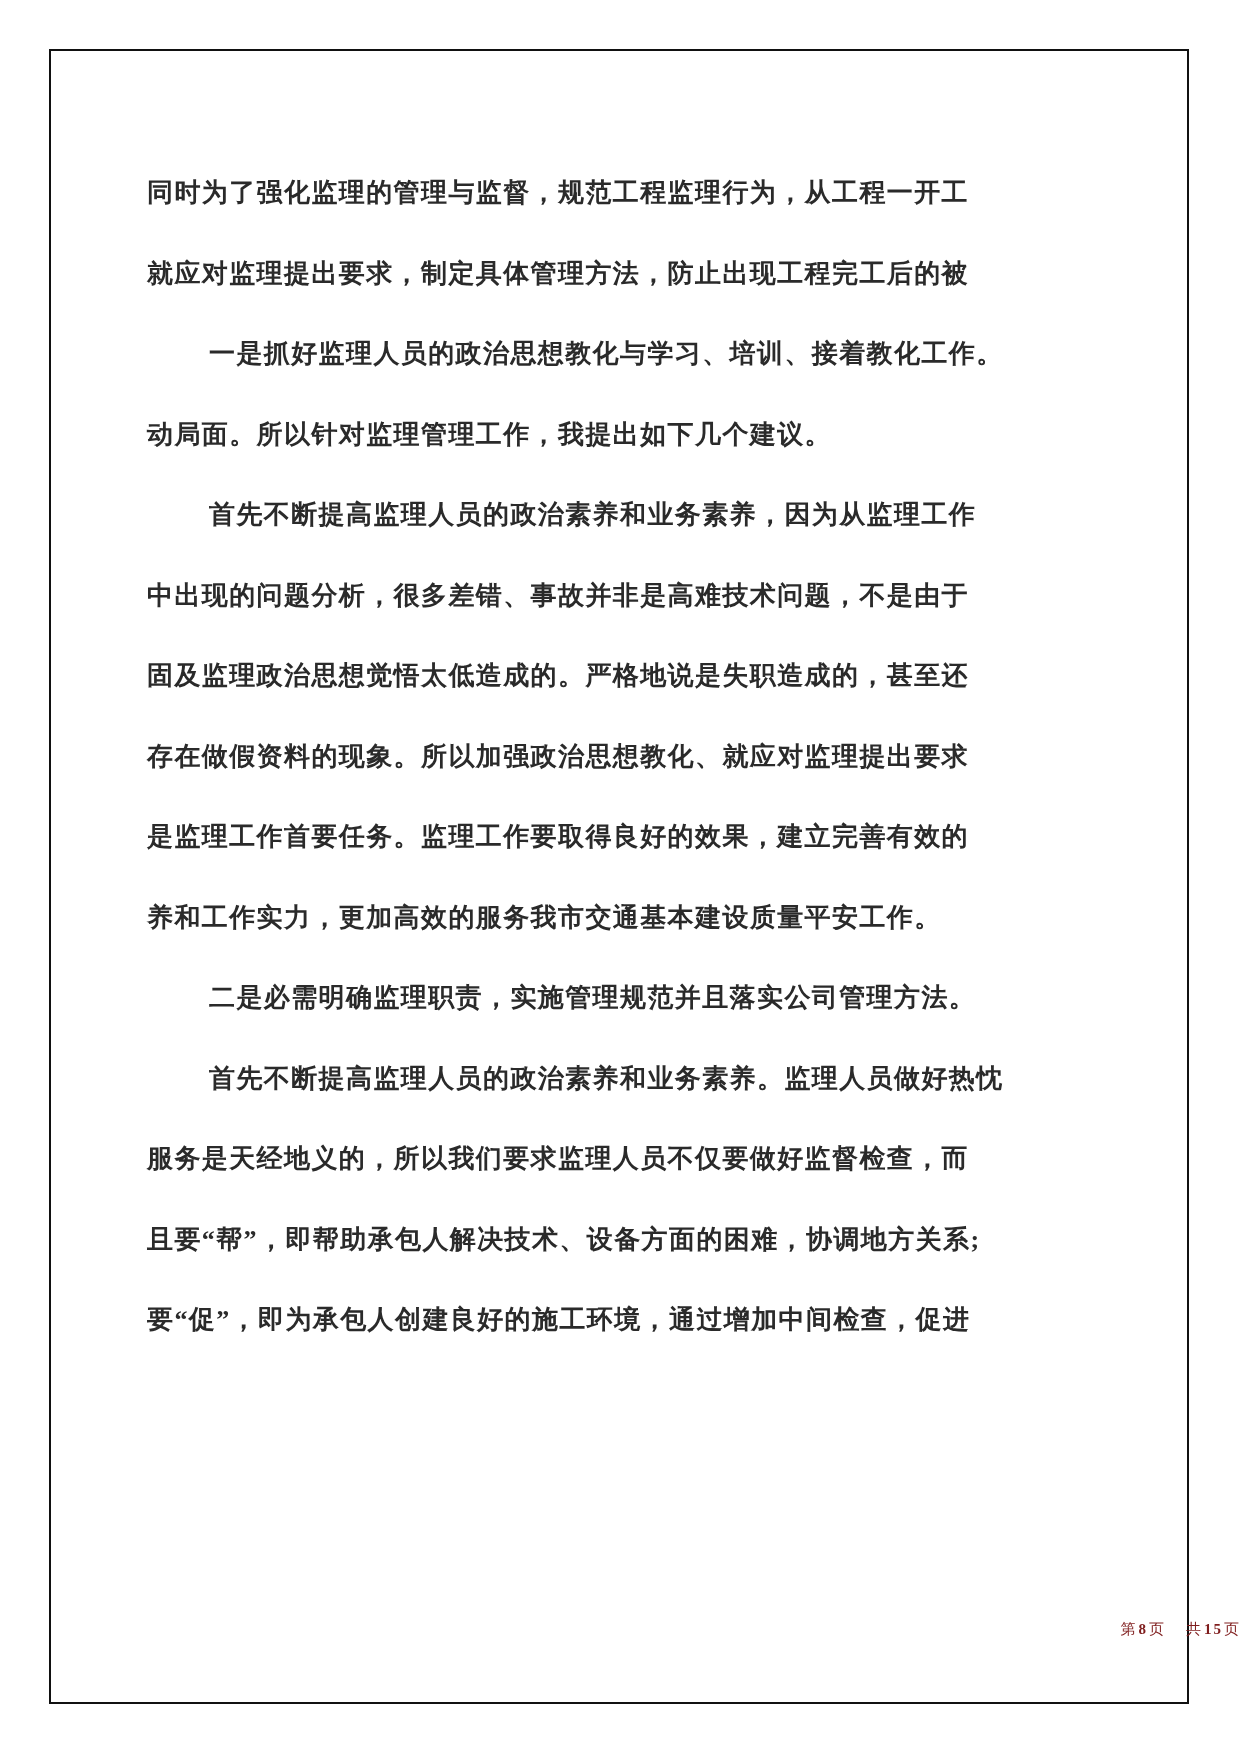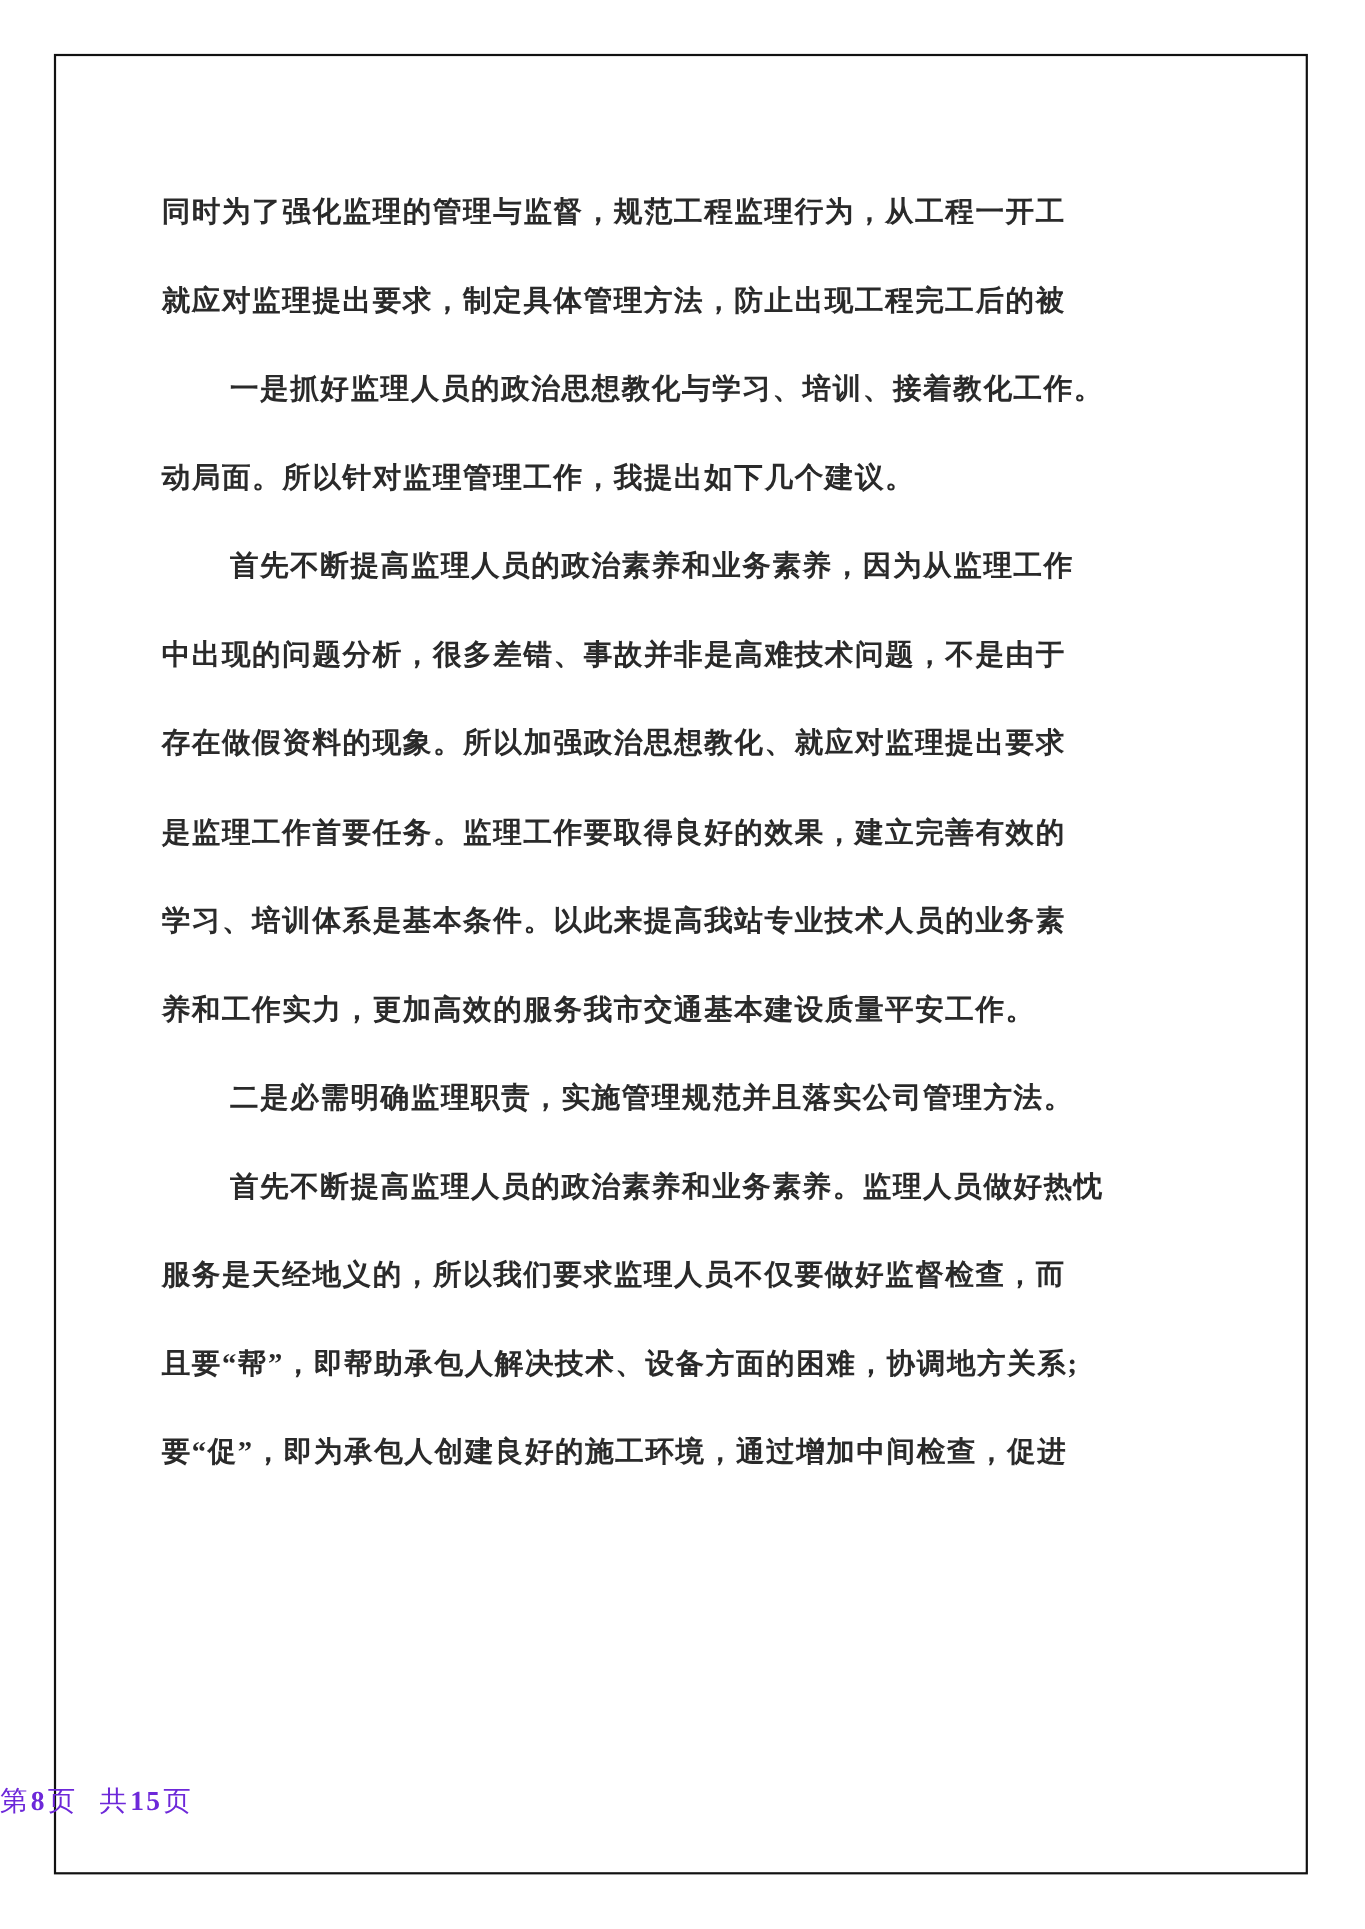--- a/index.html
+++ b/index.html
@@ -40,24 +40,24 @@
     font-weight: 700;
   }
   .doc-line.indent {
     padding-left: 62px;
   }
   .page-footer {
     position: absolute;
     left: 0;
     top: 1620px;
     width: 1241px;
-    text-align: left;
-    font-size: 25px;
+    text-align: right;
+    font-size: 15px;
     letter-spacing: 2px;
-    color: #6d28d9;
+    color: #7f1d1d;
   }
   .page-footer .num {
     font-weight: 700;
     font-family: "Liberation Serif", "DejaVu Serif", serif;
     padding: 0 1px;
   }
   .page-footer .gap {
     display: inline-block;
     width: 20px;
   }
@@ -67,23 +67,23 @@
 
 <div class="page-border"></div>
 
 <div class="content">
   <div class="doc-line">同时为了强化监理的管理与监督，规范工程监理行为，从工程一开工</div>
   <div class="doc-line">就应对监理提出要求，制定具体管理方法，防止出现工程完工后的被</div>
   <div class="doc-line indent">一是抓好监理人员的政治思想教化与学习、培训、接着教化工作。</div>
   <div class="doc-line">动局面。所以针对监理管理工作，我提出如下几个建议。</div>
   <div class="doc-line indent">首先不断提高监理人员的政治素养和业务素养，因为从监理工作</div>
   <div class="doc-line">中出现的问题分析，很多差错、事故并非是高难技术问题，不是由于</div>
+  <div class="doc-line">固及监理政治思想觉悟太低造成的。严格地说是失职造成的，甚至还</div>
   <div class="doc-line">存在做假资料的现象。所以加强政治思想教化、就应对监理提出要求</div>
   <div class="doc-line">是监理工作首要任务。监理工作要取得良好的效果，建立完善有效的</div>
-  <div class="doc-line">学习、培训体系是基本条件。以此来提高我站专业技术人员的业务素</div>
   <div class="doc-line">养和工作实力，更加高效的服务我市交通基本建设质量平安工作。</div>
   <div class="doc-line indent">二是必需明确监理职责，实施管理规范并且落实公司管理方法。</div>
   <div class="doc-line indent">首先不断提高监理人员的政治素养和业务素养。监理人员做好热忱</div>
   <div class="doc-line">服务是天经地义的，所以我们要求监理人员不仅要做好监督检查，而</div>
   <div class="doc-line">且要“帮”，即帮助承包人解决技术、设备方面的困难，协调地方关系;</div>
   <div class="doc-line">要“促”，即为承包人创建良好的施工环境，通过增加中间检查，促进</div>
 </div>
 
 <div class="page-footer">
   <span>第</span><span class="num">8</span><span>页</span><span class="gap"></span><span>共</span><span class="num">15</span><span>页</span>

